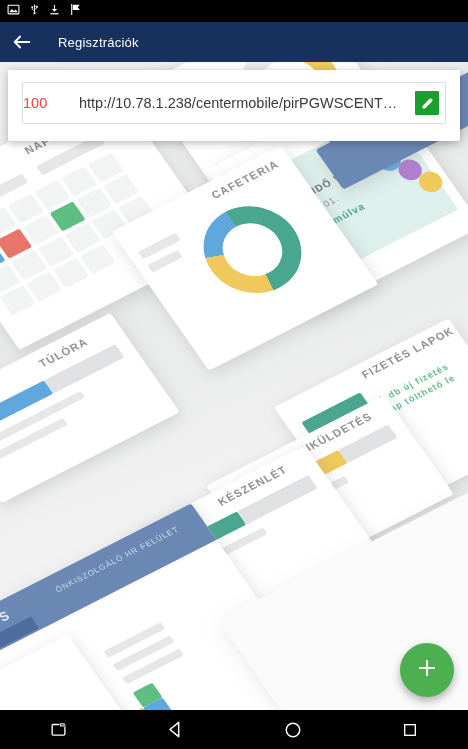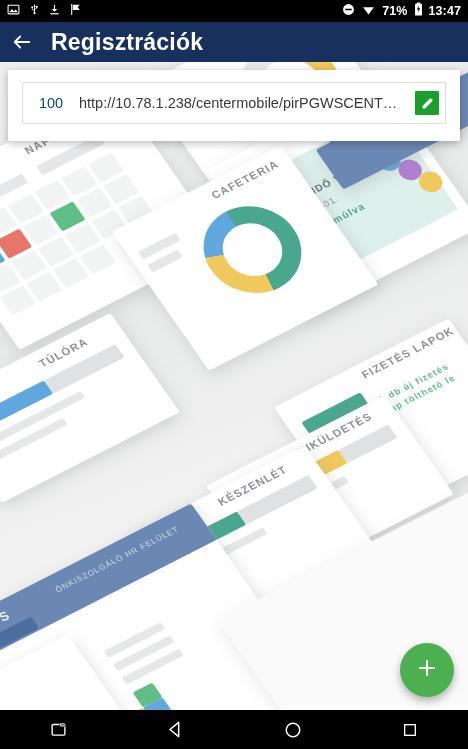--- a/index.html
+++ b/index.html
@@ -20,21 +20,21 @@
   .sb-right { margin-left:auto; display:flex; align-items:center; gap:6px; }
   .sb-ico { display:block; }
   .sb-text { color:#fff; font-size:12.5px; letter-spacing:.1px; font-weight:bold; }
 
   
   #app-bar {
     position:absolute; top:22px; left:0; width:468px; height:40px;
     background:#17305e; display:flex; align-items:center; z-index:30;
   }
   #back-button { width:44px; height:40px; display:flex; align-items:center; justify-content:center; cursor:pointer; }
-  #app-title { color:#fff; font-size:23px; font-weight:bold; letter-spacing:.2px; margin-left:7px; }
+  #app-title { color:#fff; font-size:13px; font-weight:normal; letter-spacing:.2px; margin-left:14px; }
 
   
   #bg-art { position:absolute; top:62px; left:0; width:468px; height:687px; overflow:hidden;
     background:linear-gradient(160deg,#efefef 0%,#e9eaea 35%,#f2f2f2 60%,#e7e8e8 100%); z-index:1; }
   .bgc { position:absolute; background:#fff; border-radius:3px;
          box-shadow:0 5px 16px rgba(140,145,150,.30); transform-origin:center; }
   .bgc-hdr { position:absolute; font-weight:bold; color:#8e9195; letter-spacing:1.1px; white-space:nowrap; }
   .bgline { position:absolute; background:#e6e7e8; border-radius:2px; }
   .donut { position:absolute; border-radius:50%; }
   .chip { position:absolute; border-radius:2px; }
@@ -48,21 +48,21 @@
   #card-header {
     background:#17305e; color:#fff; height:36px;
     display:flex; align-items:center; padding:0 14px;
     font-size:14.5px; letter-spacing:.15px; border-radius:2px 2px 0 0;
   }
   #card-body { padding:12px 14px 17px 14px; background:#fff; border-radius:0 0 2px 2px; }
   #reg-row {
     display:flex; align-items:center; border:1px solid #dcdcdc;
     border-radius:2px; height:42px; padding:0 6px 0 0; background:#fff;
   }
-  #reg-id { width:56px; text-align:center; font-size:14.5px; color:#0c4a6e; flex:none; }
+  #reg-id { width:56px; text-align:left; font-size:14.5px; color:#ef4444; flex:none; }
   #reg-url { flex:1; font-size:14.5px; color:#3a3a3a; white-space:nowrap; overflow:hidden;
              text-overflow:ellipsis; padding-right:8px; }
   #edit-button {
     width:24px; height:24px; background:#1a9e2c; border-radius:1px; flex:none;
     display:flex; align-items:center; justify-content:center; cursor:pointer;
   }
 
   
   #fab {
     position:absolute; right:14px; bottom:52px; width:54px; height:54px;
@@ -230,42 +230,20 @@
             <rect x="3" y="20" width="18" height="2.6" fill="#fff"></rect>
           </svg>
       </span>
       <span class="sb-ico">
         <svg width="13" height="13" viewBox="0 0 24 24">
             <path d="M5 2v20" stroke="#fff" stroke-width="2"></path>
             <path d="M7 3h13l-4 5 4 5H7z" fill="#fff"></path>
           </svg>
       </span>
     </div>
-    <div class="sb-right">
-      <span class="sb-ico">
-        <svg width="13" height="13" viewBox="0 0 24 24">
-            <circle cx="12" cy="12" r="10" fill="#fff"></circle>
-            <rect x="6" y="10.6" width="12" height="2.8" fill="#000"></rect>
-          </svg>
-      </span>
-      <span class="sb-ico">
-        <svg width="15" height="13" viewBox="0 0 24 24">
-            <path d="M2 8h20L12 21z" fill="#fff"></path>
-          </svg>
-      </span>
-      <span class="sb-text">71%</span>
-      <span class="sb-ico">
-        <svg width="9" height="14" viewBox="0 0 14 24">
-            <rect x="4" y="1" width="6" height="2.4" fill="#fff"></rect>
-            <rect x="1" y="3" width="12" height="20" rx="1" fill="#fff"></rect>
-            <path d="M7.6 6l-3.4 7h2.6l-.6 5 3.6-7.4H7.1z" fill="#000"></path>
-          </svg>
-      </span>
-      <span class="sb-text">13:47</span>
-    </div>
   </div>
 
   <div id="app-bar">
     <div id="back-button">
       <svg width="22" height="22" viewBox="0 0 24 24">
         <path d="M20 12H4M10 6l-6 6 6 6" stroke="#fff" stroke-width="2" fill="none" stroke-linecap="round" stroke-linejoin="round"></path>
       </svg>
     </div>
     <div id="app-title">Regisztrációk</div>
   </div>

